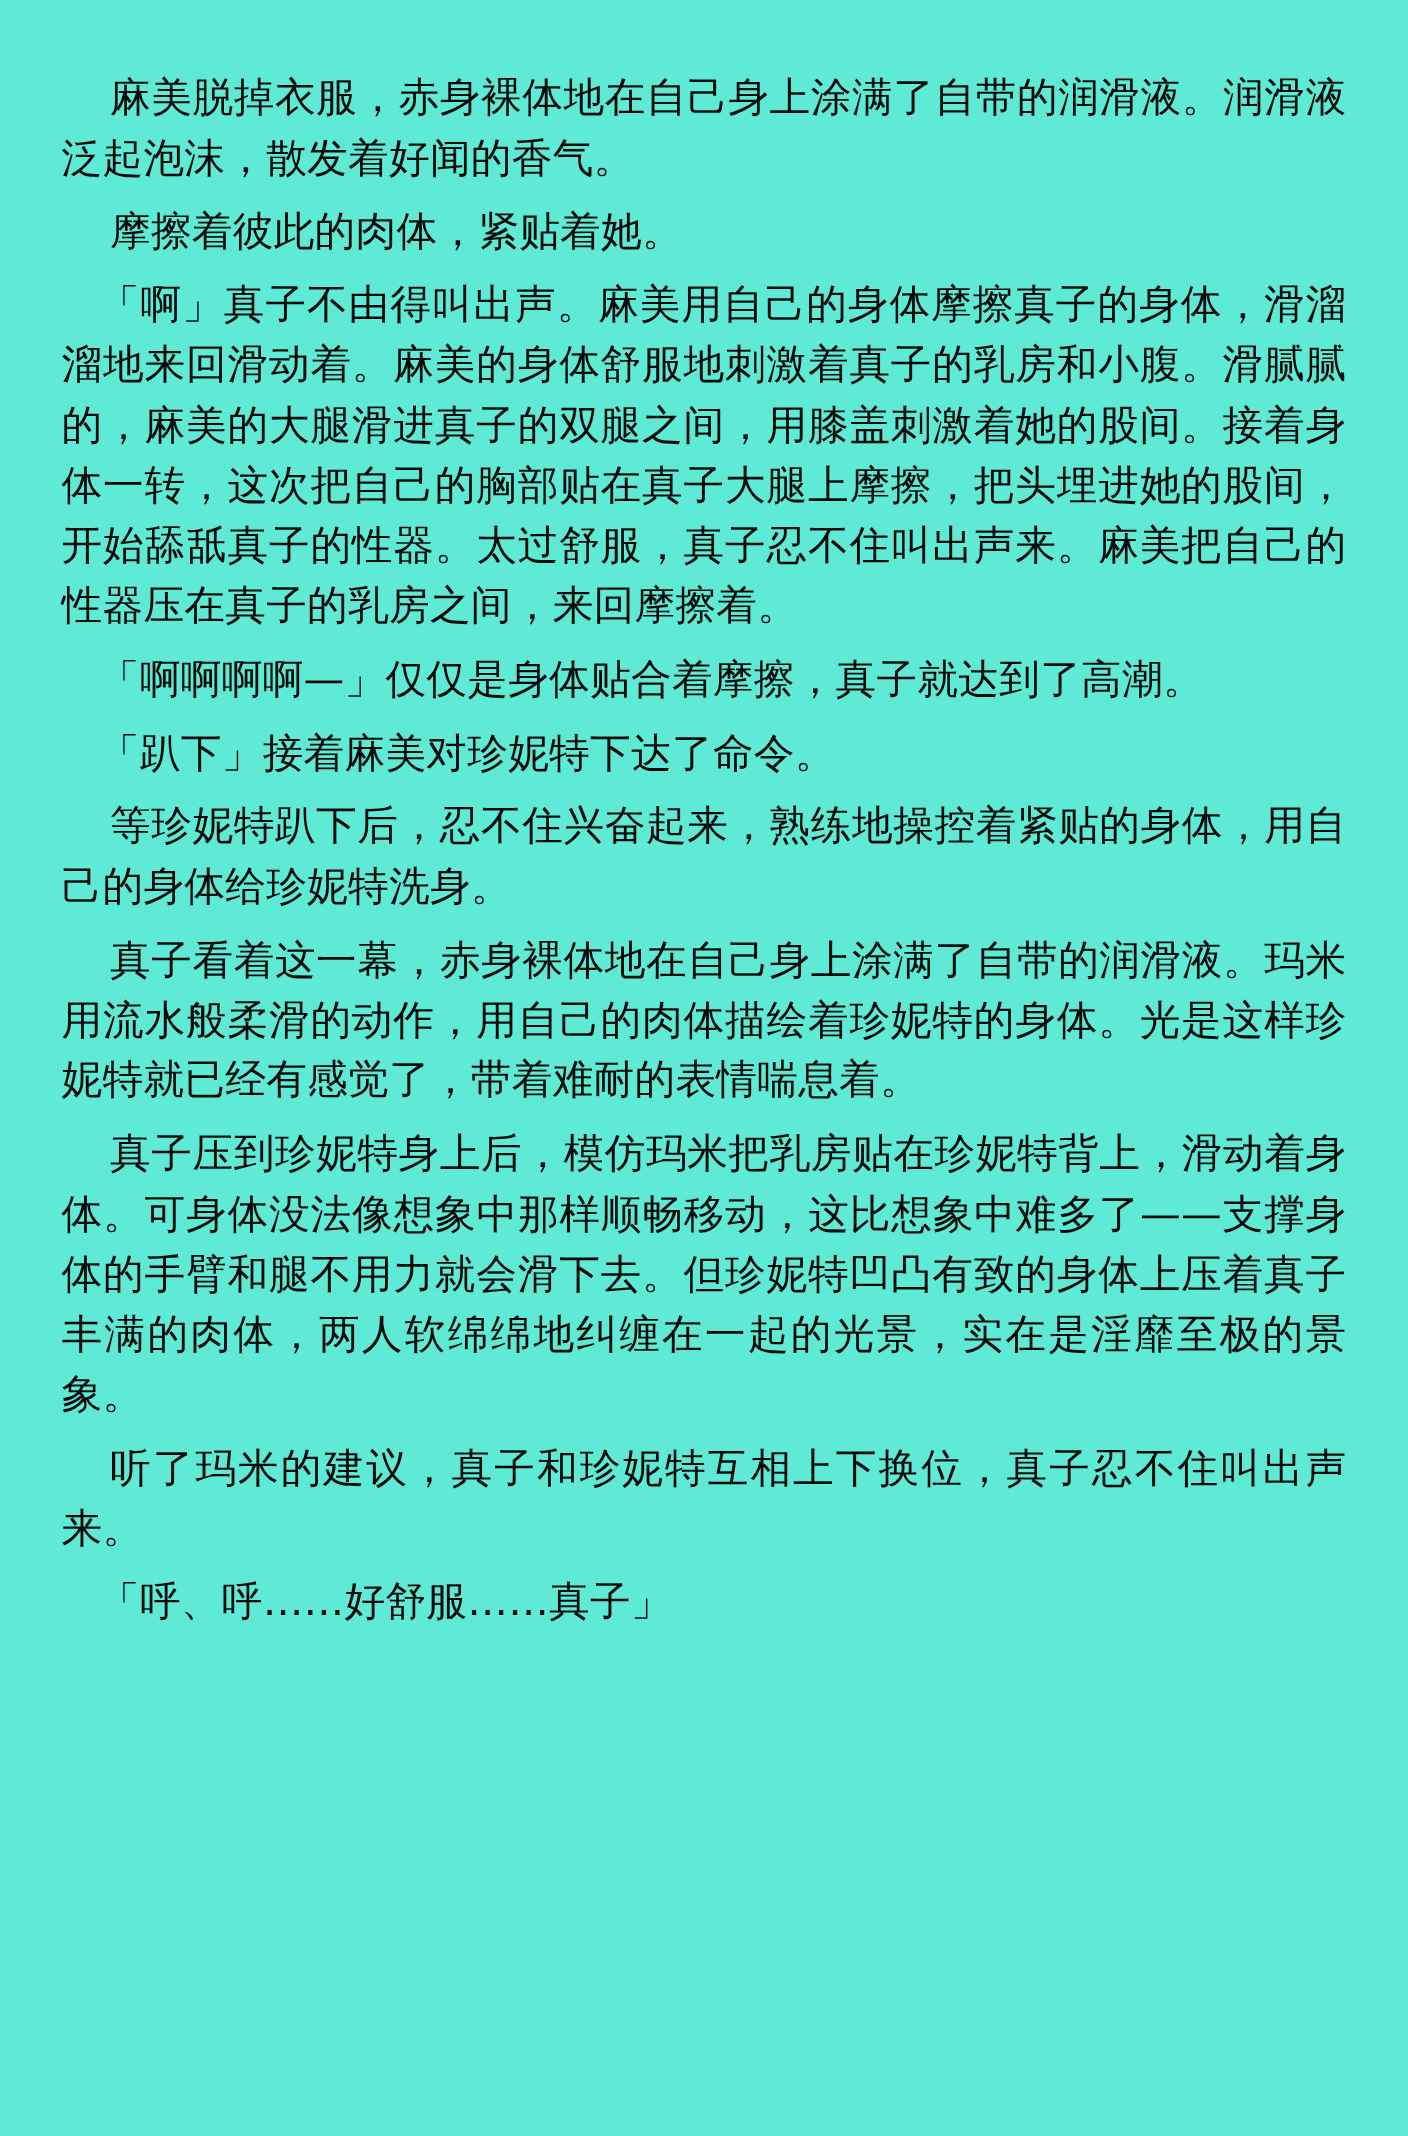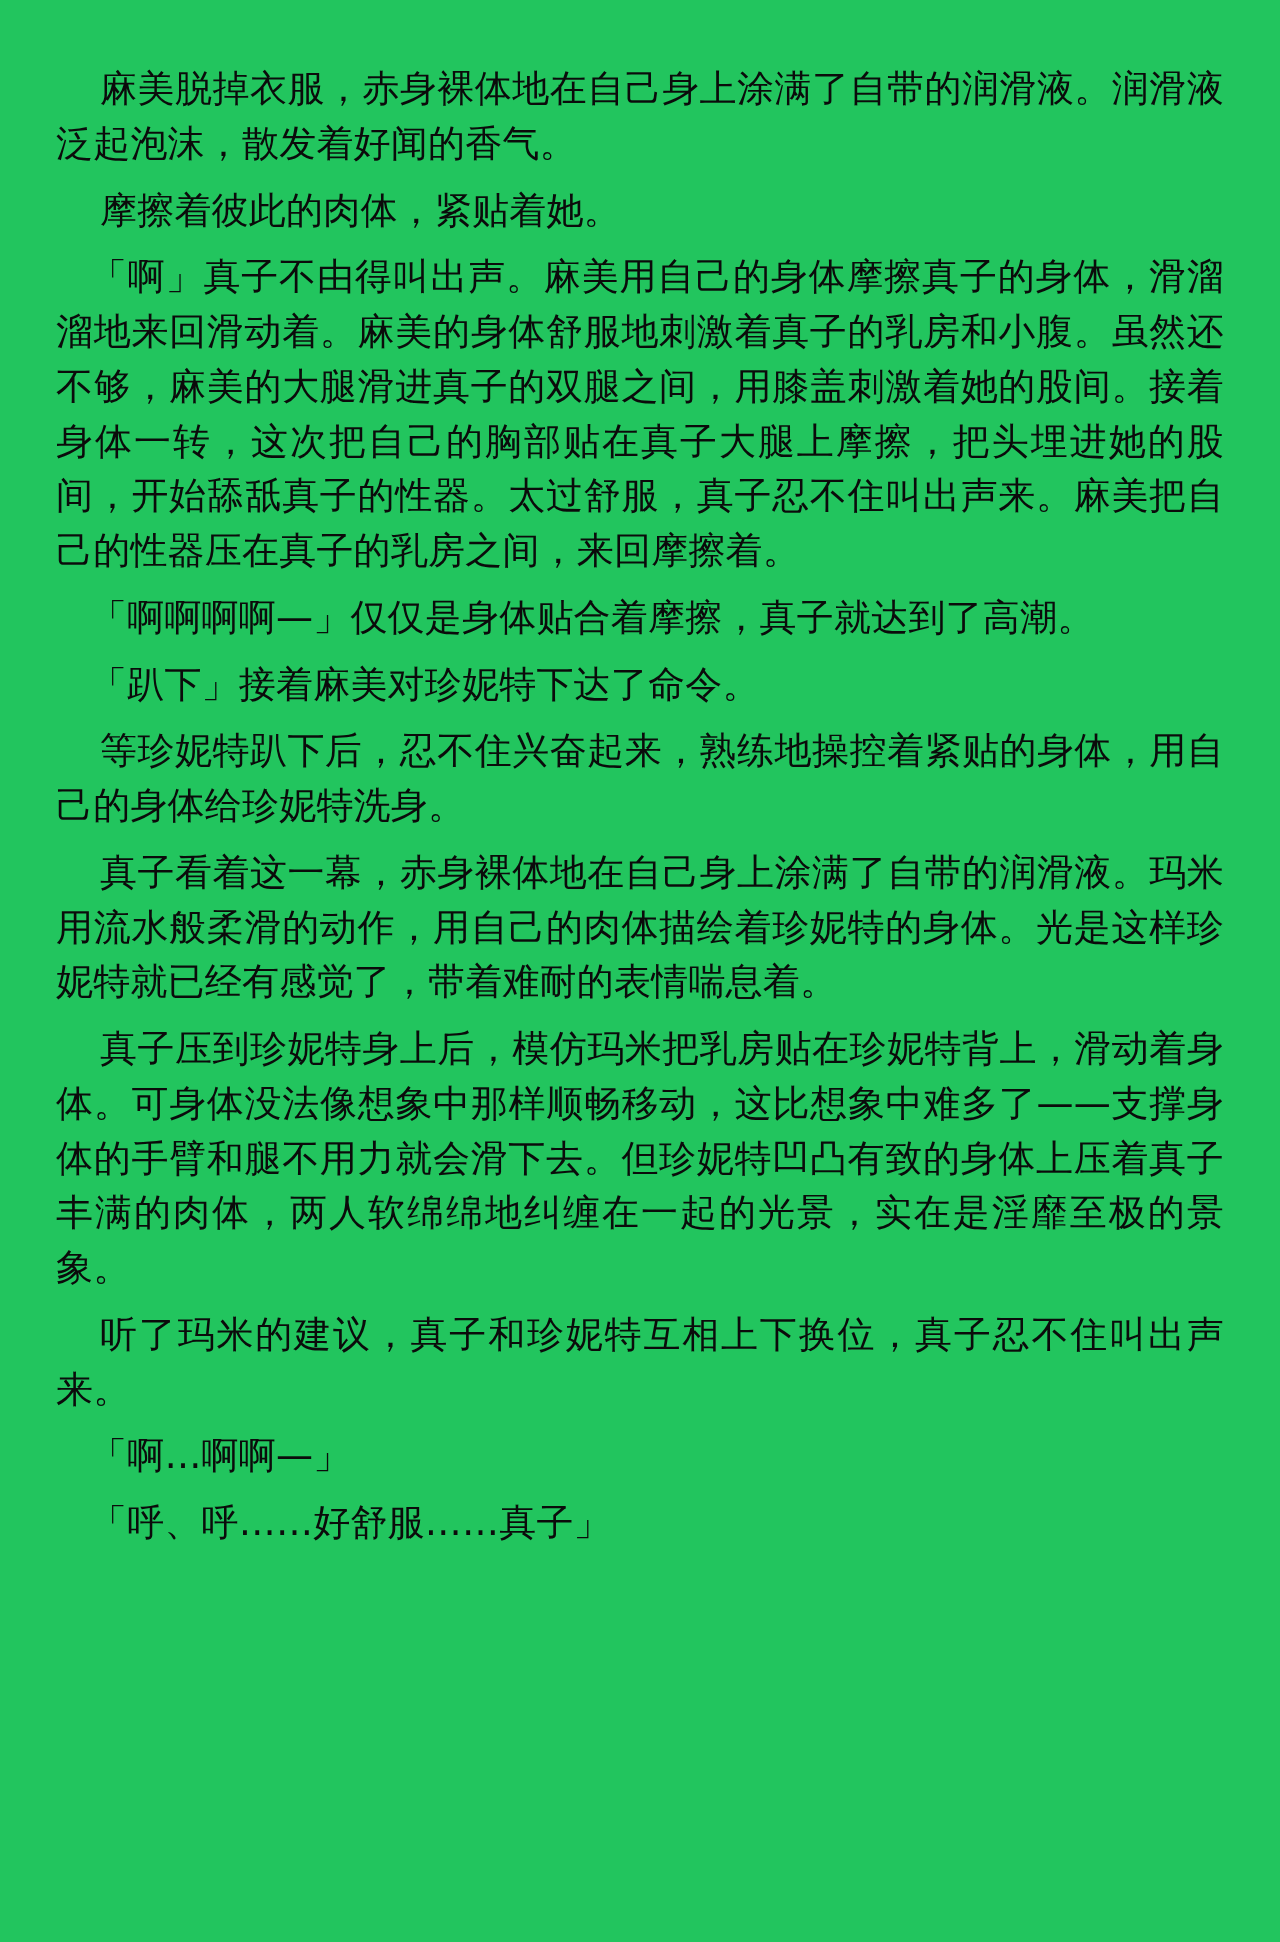--- a/index.html
+++ b/index.html
@@ -3,21 +3,21 @@
 <meta charset="utf-8">
 <style>
   html, body {
     margin: 0;
     padding: 0;
     background: #ffffff;
   }
   .page {
     width: 1280px;
     min-height: 1942px;
-    background: #22c55e;
+    background: #5eead4;
     box-sizing: border-box;
     padding: 62px 56px 40px 56px;
     position: relative;
   }
   .doc-body {
     font-family: "DejaVu Sans", "Liberation Sans", sans-serif;
     color: #0b0b0b;
     font-size: 37px;
     line-height: 1.48;
     letter-spacing: 0.2px;
@@ -38,24 +38,23 @@
   }
 </style>
 </head>
 <body>
 
 <div class="page">
   <div class="doc-body">
 
     <p class="para">麻美脱掉衣服，赤身裸体地在自己身上涂满了自带的润滑液。润滑液泛起泡沫，散发着好闻的香气。</p>
     <p class="para">摩擦着彼此的肉体，紧贴着她。</p>
-    <p class="para quote">「啊」真子不由得叫出声。麻美用自己的身体摩擦真子的身体，滑溜溜地来回滑动着。麻美的身体舒服地刺激着真子的乳房和小腹。虽然还不够，麻美的大腿滑进真子的双腿之间，用膝盖刺激着她的股间。接着身体一转，这次把自己的胸部贴在真子大腿上摩擦，把头埋进她的股间，开始舔舐真子的性器。太过舒服，真子忍不住叫出声来。麻美把自己的性器压在真子的乳房之间，来回摩擦着。</p>
+    <p class="para quote">「啊」真子不由得叫出声。麻美用自己的身体摩擦真子的身体，滑溜溜地来回滑动着。麻美的身体舒服地刺激着真子的乳房和小腹。滑腻腻的，麻美的大腿滑进真子的双腿之间，用膝盖刺激着她的股间。接着身体一转，这次把自己的胸部贴在真子大腿上摩擦，把头埋进她的股间，开始舔舐真子的性器。太过舒服，真子忍不住叫出声来。麻美把自己的性器压在真子的乳房之间，来回摩擦着。</p>
     <p class="para quote">「啊啊啊啊—」仅仅是身体贴合着摩擦，真子就达到了高潮。</p>
     <p class="para quote">「趴下」接着麻美对珍妮特下达了命令。</p>
     <p class="para">等珍妮特趴下后，忍不住兴奋起来，熟练地操控着紧贴的身体，用自己的身体给珍妮特洗身。</p>
     <p class="para">真子看着这一幕，赤身裸体地在自己身上涂满了自带的润滑液。玛米用流水般柔滑的动作，用自己的肉体描绘着珍妮特的身体。光是这样珍妮特就已经有感觉了，带着难耐的表情喘息着。</p>
     <p class="para">真子压到珍妮特身上后，模仿玛米把乳房贴在珍妮特背上，滑动着身体。可身体没法像想象中那样顺畅移动，这比想象中难多了——支撑身体的手臂和腿不用力就会滑下去。但珍妮特凹凸有致的身体上压着真子丰满的肉体，两人软绵绵地纠缠在一起的光景，实在是淫靡至极的景象。</p>
     <p class="para">听了玛米的建议，真子和珍妮特互相上下换位，真子忍不住叫出声来。</p>
-    <p class="para quote">「啊…啊啊—」</p>
     <p class="para quote">「呼、呼……好舒服……真子」</p>
 
   </div>
 </div>
 
 </body></html>

